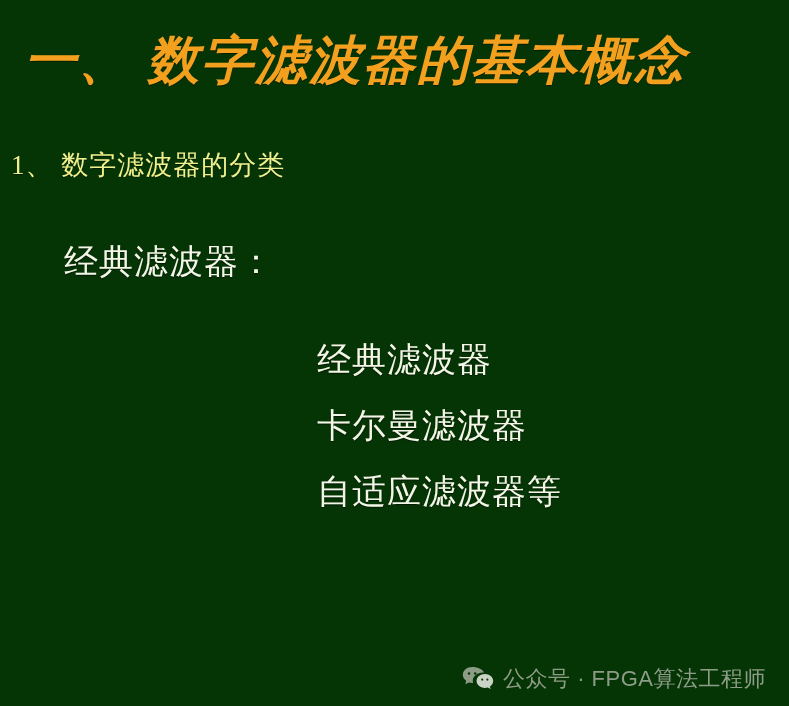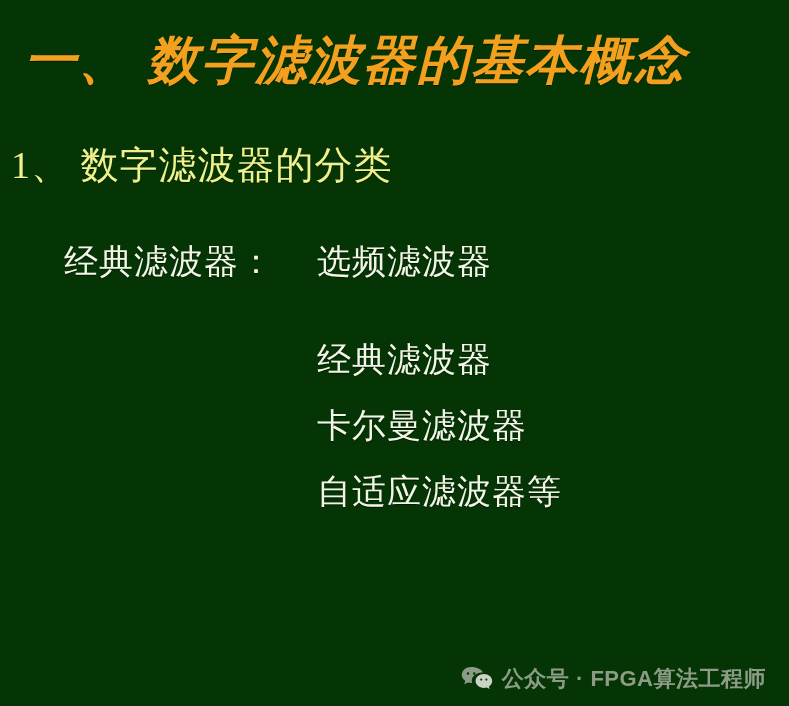--- a/index.html
+++ b/index.html
@@ -31,21 +31,21 @@
     white-space: nowrap;
     text-shadow: 0 1px 0 rgba(0,0,0,0.45);
     margin-top: 12px;
   }
 
   
   #subheading {
     position: absolute;
     left: 11px;
     top: 138px;
-    font-size: 38px;
+    font-size: 27px;
     line-height: 54px;
     color: #f0f08c;
     letter-spacing: 1px;
     white-space: nowrap;
     text-shadow: 0 1px 0 rgba(0,0,0,0.4);
   }
 
   
   .row {
     position: absolute;
@@ -81,42 +81,40 @@
     bottom: 12px;
     display: flex;
     align-items: center;
     gap: 9px;
     color: #8c9c87;
     font-family: "Liberation Sans", "DejaVu Sans", sans-serif;
     font-size: 22px;
     line-height: 30px;
     letter-spacing: 0.5px;
     white-space: nowrap;
-    font-weight: bold;
   }
   #watermark .wechat-icon {
     display: inline-block;
     width: 32px;
     height: 28px;
     flex: 0 0 auto;
   }
   #watermark .wm-text { display: inline-block; }
 </style>
 </head>
 <body>
 
 <div id="slide">
 
   <div id="title">一、 数字滤波器的基本概念</div>
 
   <div id="subheading">1、 数字滤波器的分类</div>
 
   <div class="row" id="row-classic">
     <span class="label">经典滤波器：</span>
-    <span class="value">选频滤波器</span>
   </div>
 
   <div class="row" id="row-modern">
     <span class="value">经典滤波器</span>
   </div>
 
   <div class="row" id="row-adaptive">
     <span class="label"></span>
     <span class="value">自适应滤波器等</span>
   </div>

